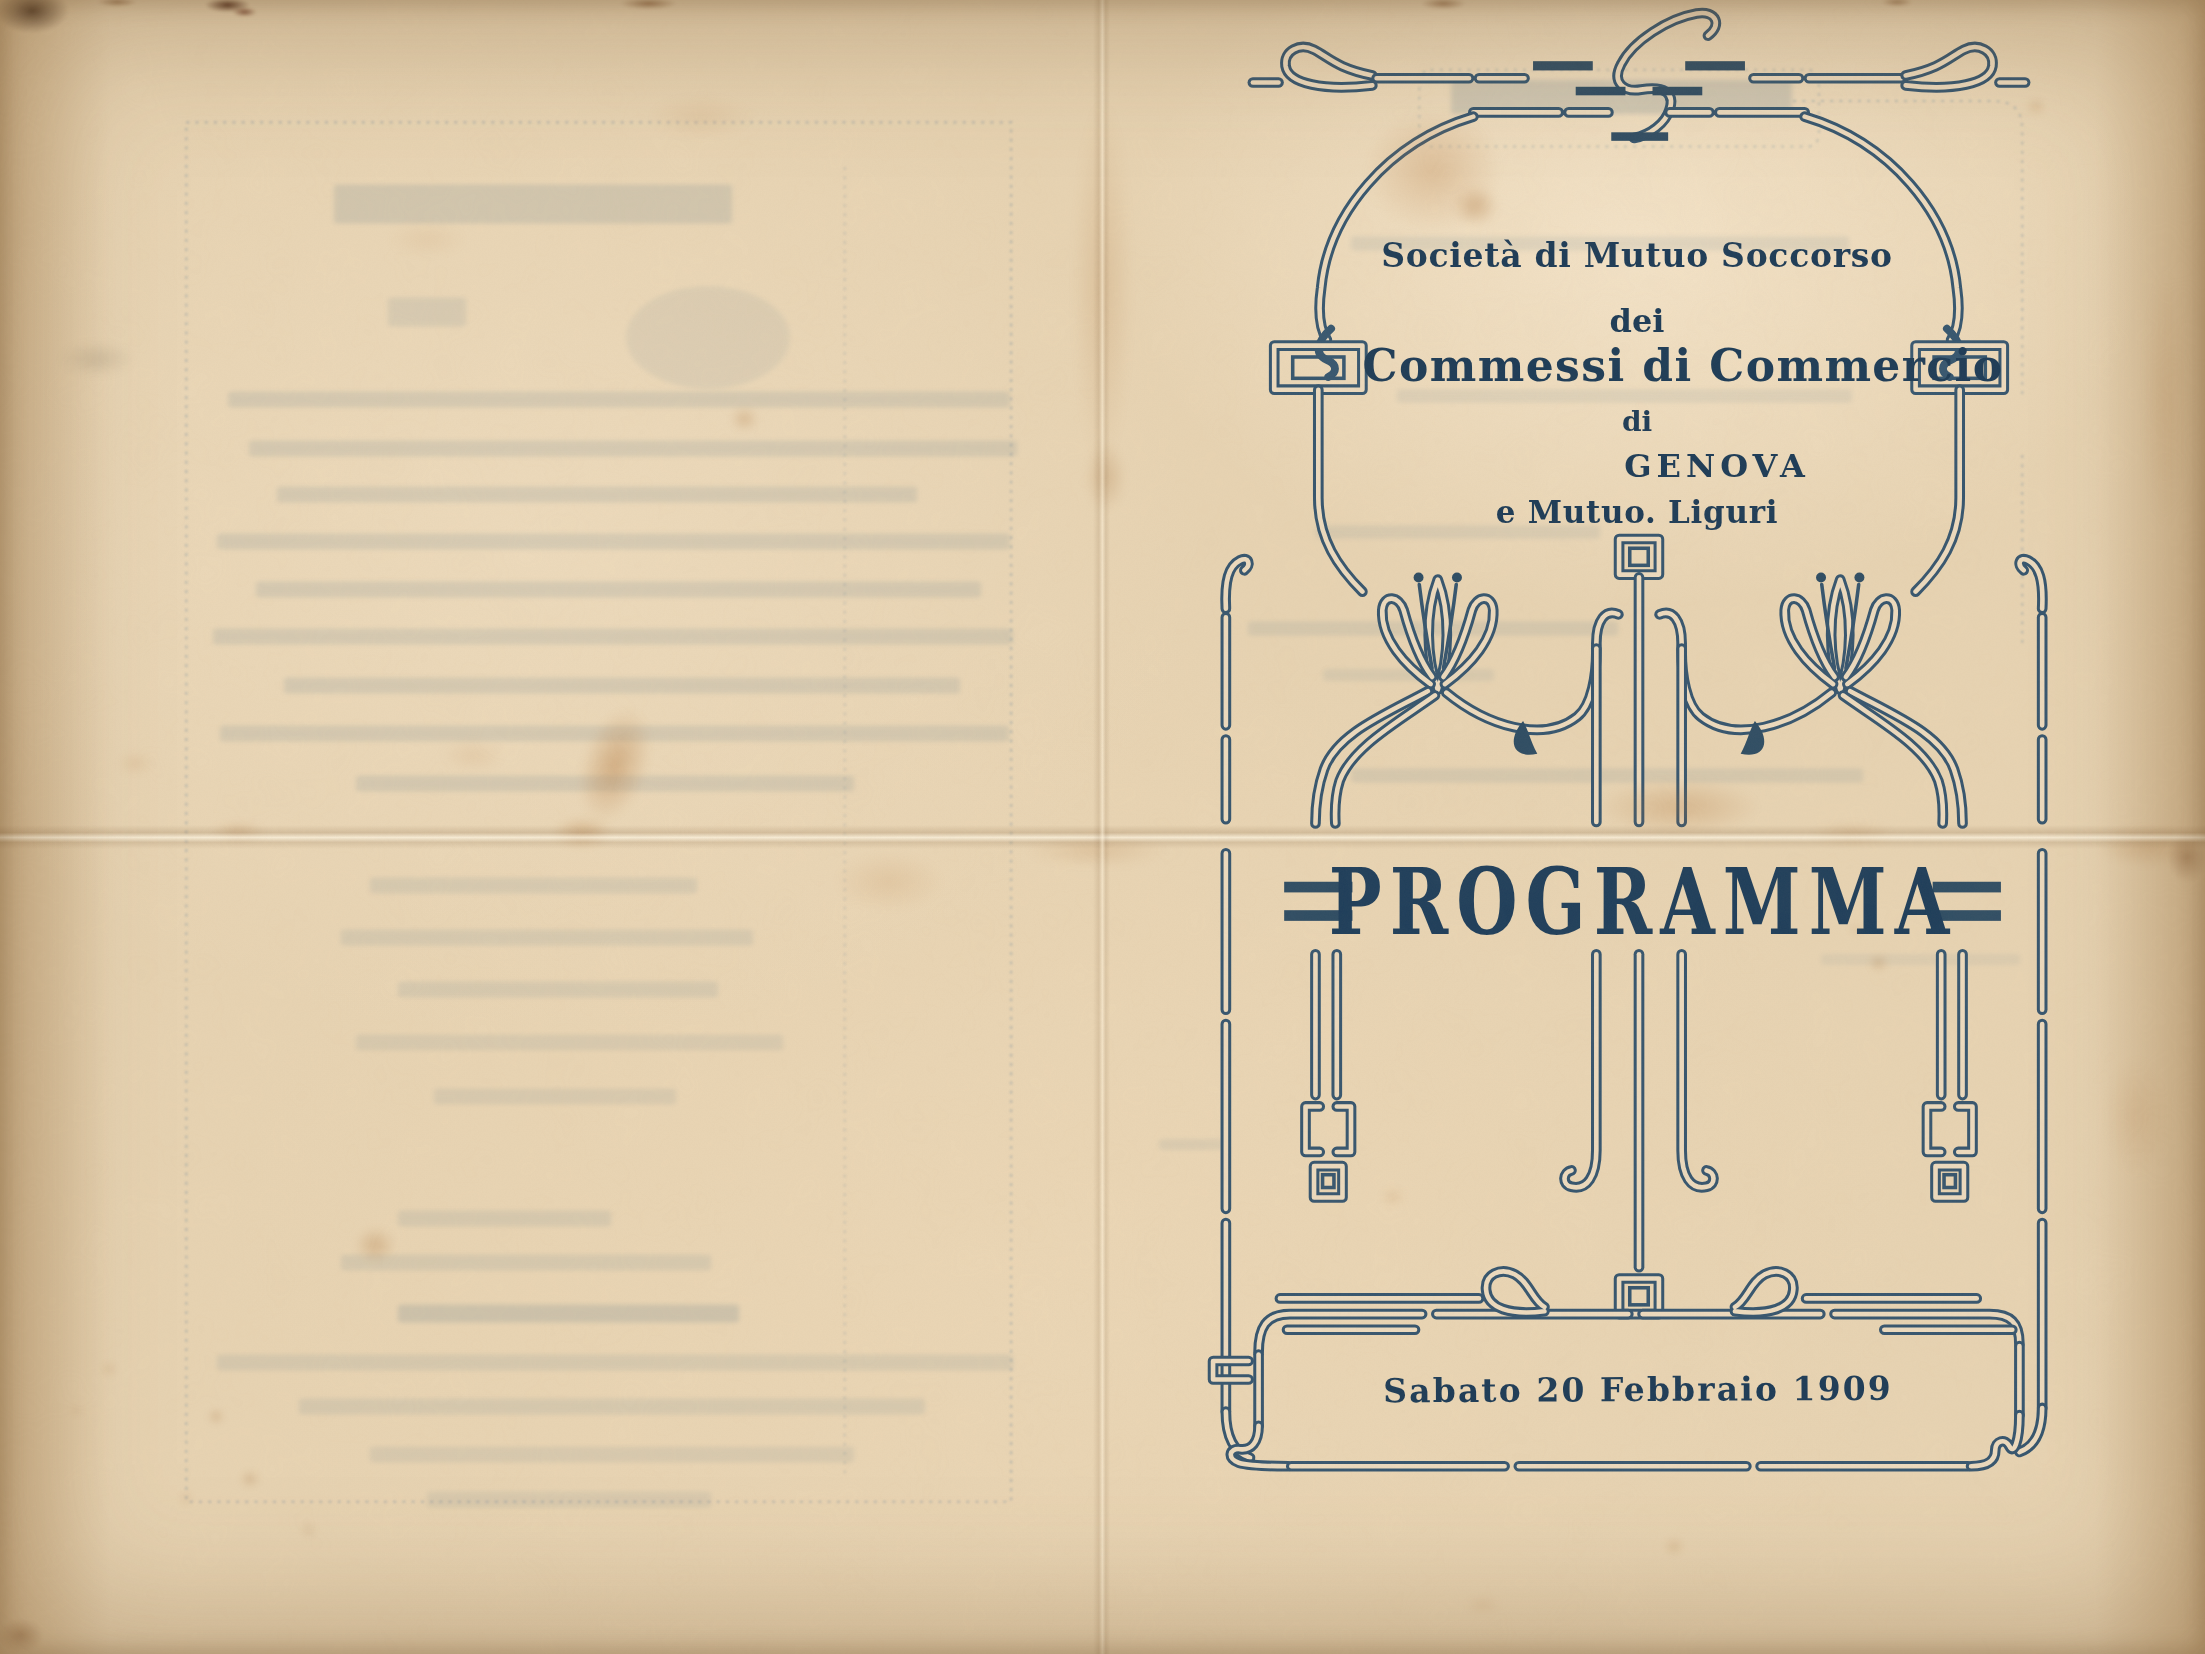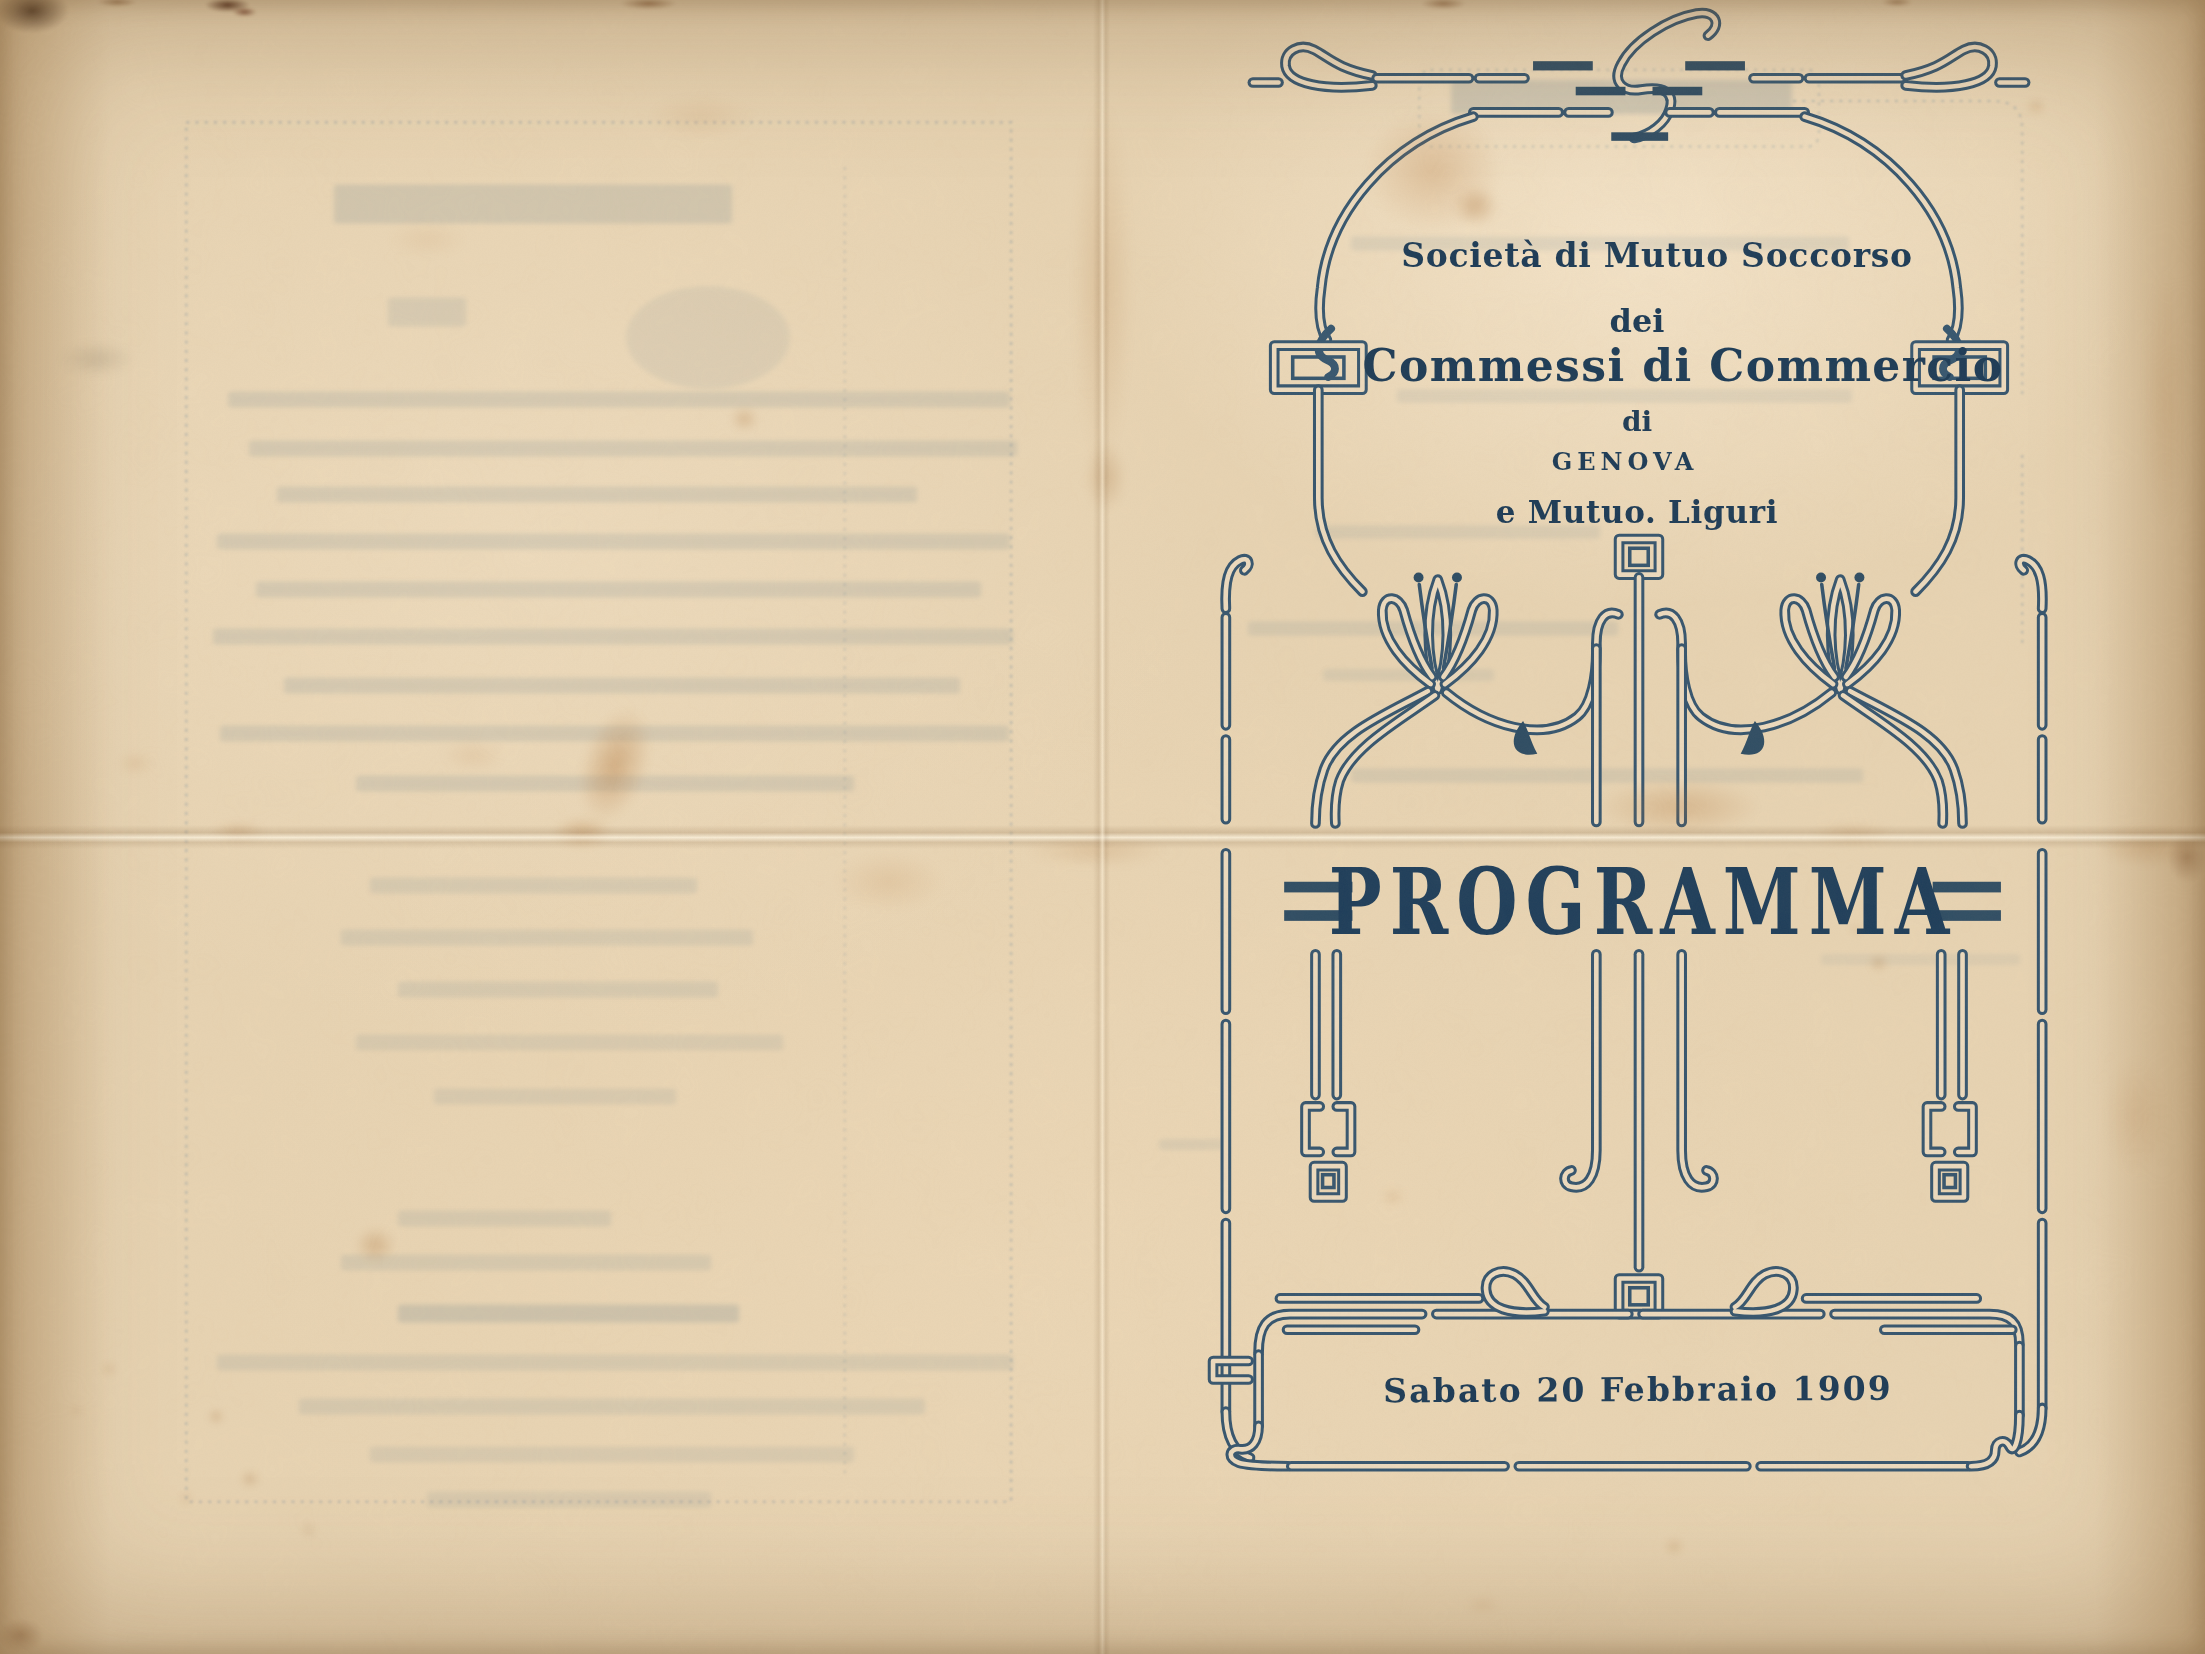--- a/index.html
+++ b/index.html
@@ -17,25 +17,25 @@
   #vignette{position:absolute;inset:0;pointer-events:none;
     box-shadow: inset 0 0 142px 21.3px rgba(118,84,41,.38), inset 0 0 21.3px 4.3px rgba(92,60,25,.28);}
   
   .crease{position:absolute;pointer-events:none;}
   #creaseH{left:0;top:825px;width:2205px;height:24px;
     background:linear-gradient(180deg,rgba(0,0,0,0) 0%,rgba(96,62,28,.16) 32%,rgba(255,248,230,.65) 52%,rgba(84,53,22,.12) 72%,rgba(0,0,0,0) 100%);}
   #creaseV{left:1093px;top:0;width:17px;height:1654px;
     background:linear-gradient(90deg,rgba(0,0,0,0) 0%,rgba(96,62,28,.12) 35%,rgba(255,244,221,.5) 55%,rgba(84,53,22,.10) 75%,rgba(0,0,0,0) 100%);}
   
   .t{position:absolute;color:#1b3a56;white-space:nowrap;transform:translateX(-50%);text-align:center;font-weight:bold;}
-  #soc1{left:1637px;top:236px;font-size:33px;letter-spacing:0.7px;margin-left:20px;}
+  #soc1{left:1637px;top:236px;font-size:33px;letter-spacing:0.7px;}
   #soc2{left:1637px;top:302px;font-size:32px;}
   #soc3{left:1683px;top:340px;font-size:44px;letter-spacing:1.4px;}
   #soc4{left:1637px;top:405px;font-size:28px;}
-  #soc5{left:1625px;top:447px;font-size:24px;letter-spacing:5px;}
+  #soc5{left:1717px;top:447px;font-size:32px;letter-spacing:5px;}
   #soc6{left:1637px;top:494px;font-size:31px;letter-spacing:0.7px;}
   #title{left:1643px;top:848px;font-size:88px;letter-spacing:10px;font-weight:bold;
     transform:translateX(-50%) scaleX(.8) scaleY(1.04);transform-origin:center top;color:#1d3d5a;}
   #date{left:1638px;top:1370px;font-size:33px;letter-spacing:2.1px;transform:translateX(-50%) rotate(-.3deg);}
   
   #ink{position:absolute;left:0;top:0;filter:blur(0.4px);opacity:.95;}
   .d{stroke:#2b4e6b;stroke-width:15;fill:none;stroke-linecap:round;stroke-linejoin:round;}
   .di{stroke:#eedcc0;stroke-width:6.5;fill:none;stroke-linecap:round;stroke-linejoin:round;}
   .thin{stroke:#2b4e6b;stroke-width:5;fill:none;stroke-linecap:round;}
   .o{stroke:#2b4e6b;stroke-width:11;fill:none;stroke-linecap:round;}

